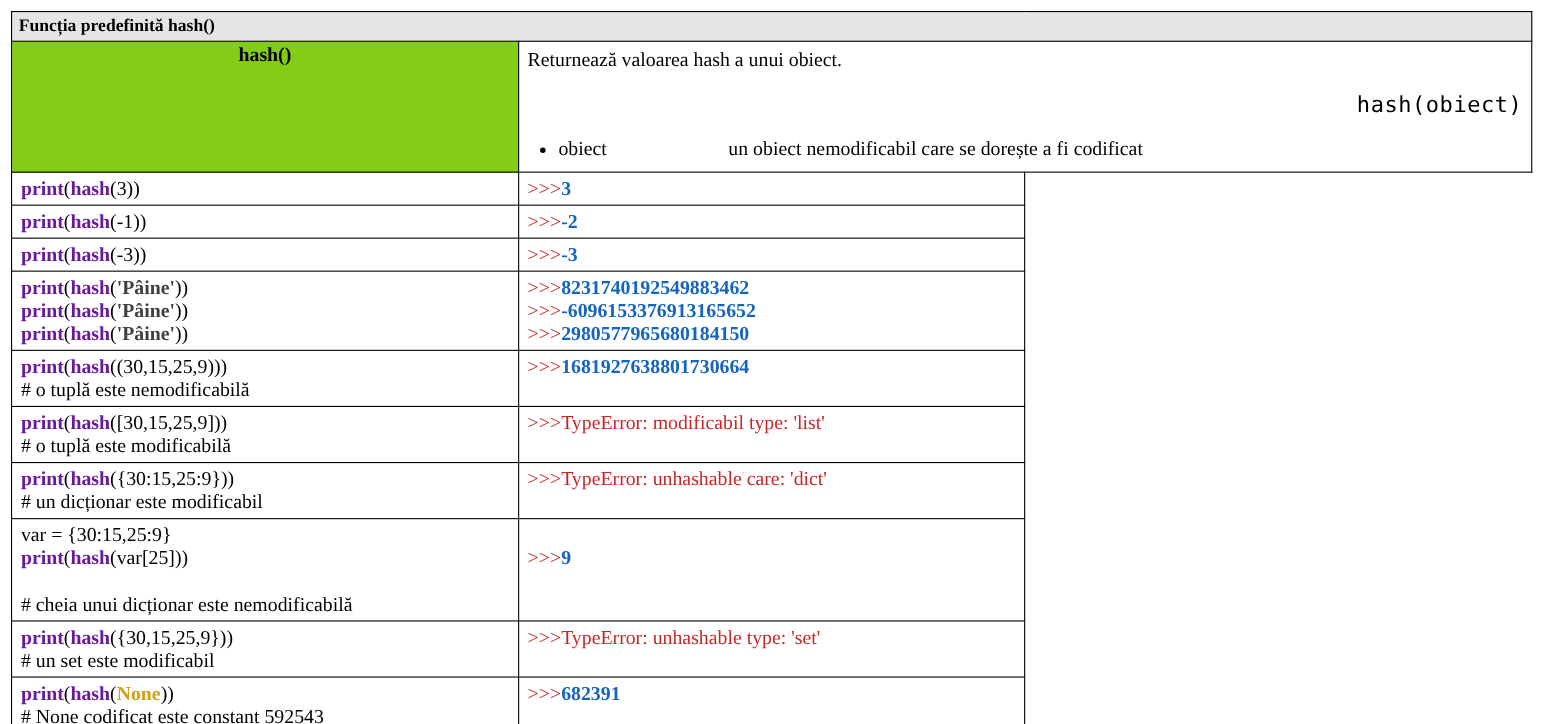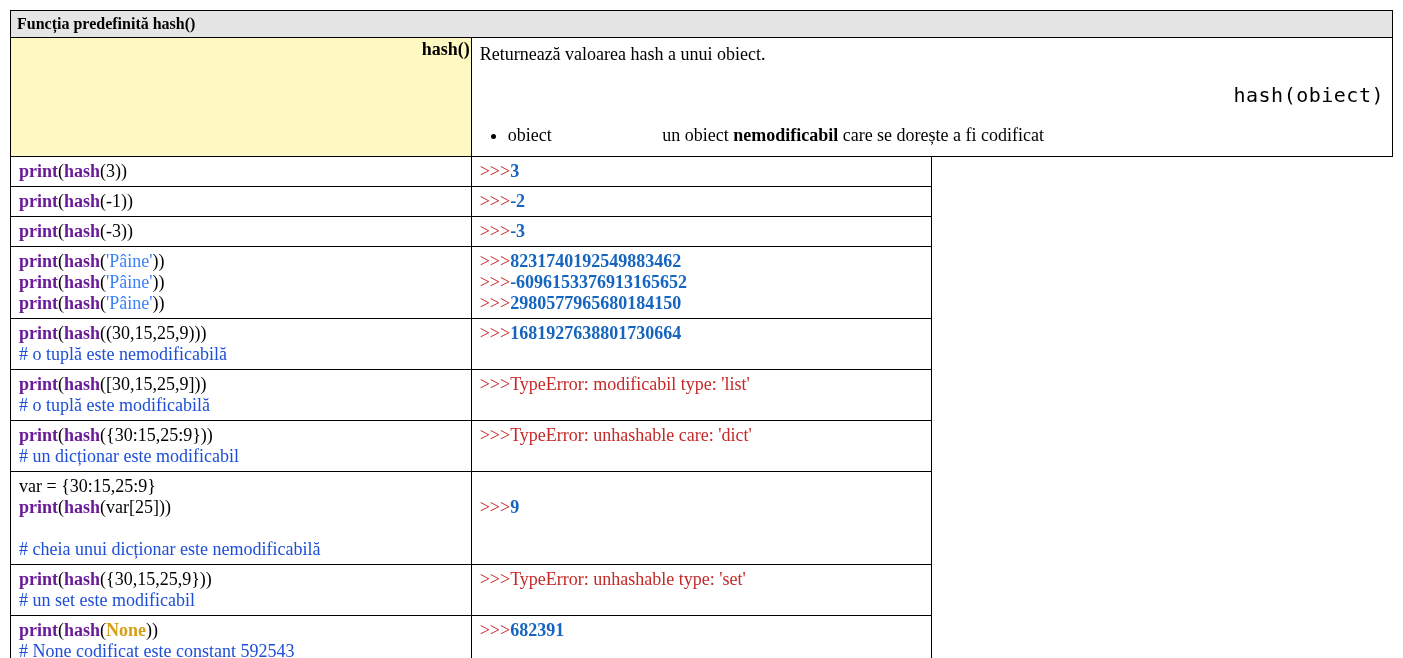--- a/index.html
+++ b/index.html
@@ -20,23 +20,23 @@
     vertical-align: top;
   }
   th.header {
     background: #e5e5e5;
     font-weight: bold;
     text-align: left;
     padding: 4px 6px;
     font-size: 16px;
   }
   td.side {
-    background: #fef9c3;
+    background: #84cc16;
     font-weight: bold;
-    text-align: right;
+    text-align: center;
     vertical-align: middle;
     width: 78px;
     font-size: 18px;
   }
   td.desc {
     padding: 6px 8px 10px 8px;
     margin-left: 40px;
   }
   td.code {
     padding: 4px 8px;
@@ -60,27 +60,27 @@
   }
   ul.params li {
     list-style: disc;
     padding-left: 0;
   }
   .param-name {
     display: inline-block;
     width: 150px;
   }
   .kw { color: #6a1b9a; font-weight: bold; }
-  .str { color: #3b82f6; font-weight: normal; }
+  .str { color: #404040; font-weight: bold; }
   .none { color: #d4a017; font-weight: bold; }
-  .comment { color: #1d4ed8; }
+  .comment { color: #000000; }
   .prompt { color: #c62828; }
   .val { color: #1565c0; font-weight: bold; }
   .err { color: #c62828; }
-  .bold { font-weight: bold; }
+  .bold { font-weight: normal; }
   .comment-col {
     display: inline-block;
   }
   .code-col {
     display: inline-block;
     width: 290px;
     vertical-align: top;
   }
 </style>
 </head>

